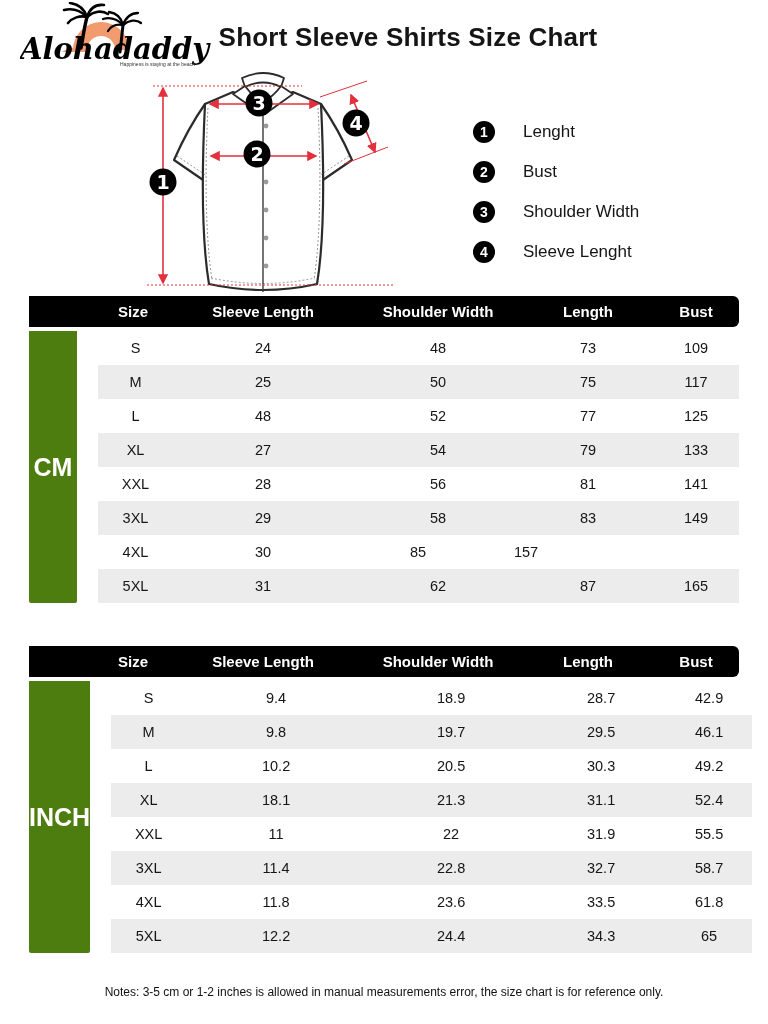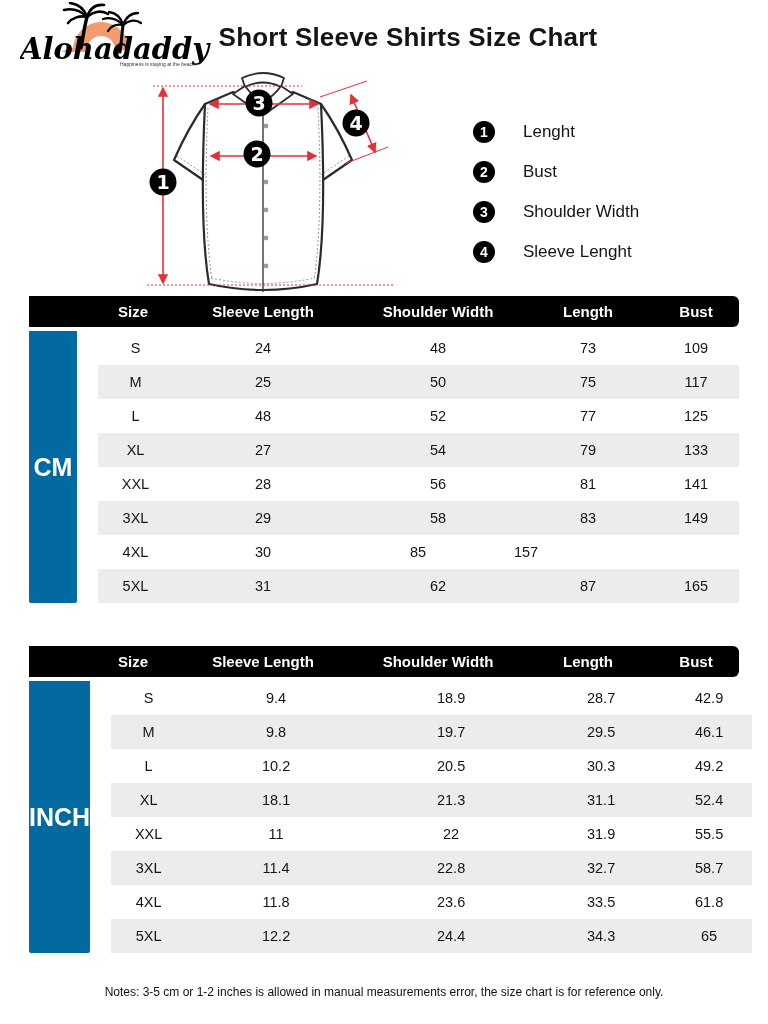--- a/index.html
+++ b/index.html
@@ -24,21 +24,21 @@
 
   
   .size-table { margin-left:29px; width:710px; }
   .size-table.inch { margin-top:43px; }
   .thead { display:flex; background:#000; height:31px; align-items:center;
            border-radius:0 6px 6px 0; margin-bottom:4px; }
   .hspacer { width:64px; }
   .hcell { color:#fff; font-weight:bold; font-size:15px; display:flex;
            align-items:center; justify-content:center; }
   .tbody { display:flex; }
-  .unit-label { width:68px; background:#0369a1; color:#fff; font-weight:bold;
+  .unit-label { width:68px; background:#4d7c0f; color:#fff; font-weight:bold;
                 font-size:25px; display:flex; align-items:center; justify-content:center;
                 margin-right:21px; border-radius:0 0 2px 2px; }
   .rows { display:flex; flex-direction:column; }
   .trow { display:flex; height:34px; }
   .trow:nth-child(even) { background:#ececec; }
   .cell { display:flex; align-items:center; justify-content:center; font-size:14.5px; }
   
   .h0{width:80px} .h1{width:180px} .h2{width:170px} .h3{width:130px} .h4{width:86px}
   
   .b0{width:75px} .b1{width:180px} .b2{width:170px} .b3{width:130px} .b4{width:86px}

